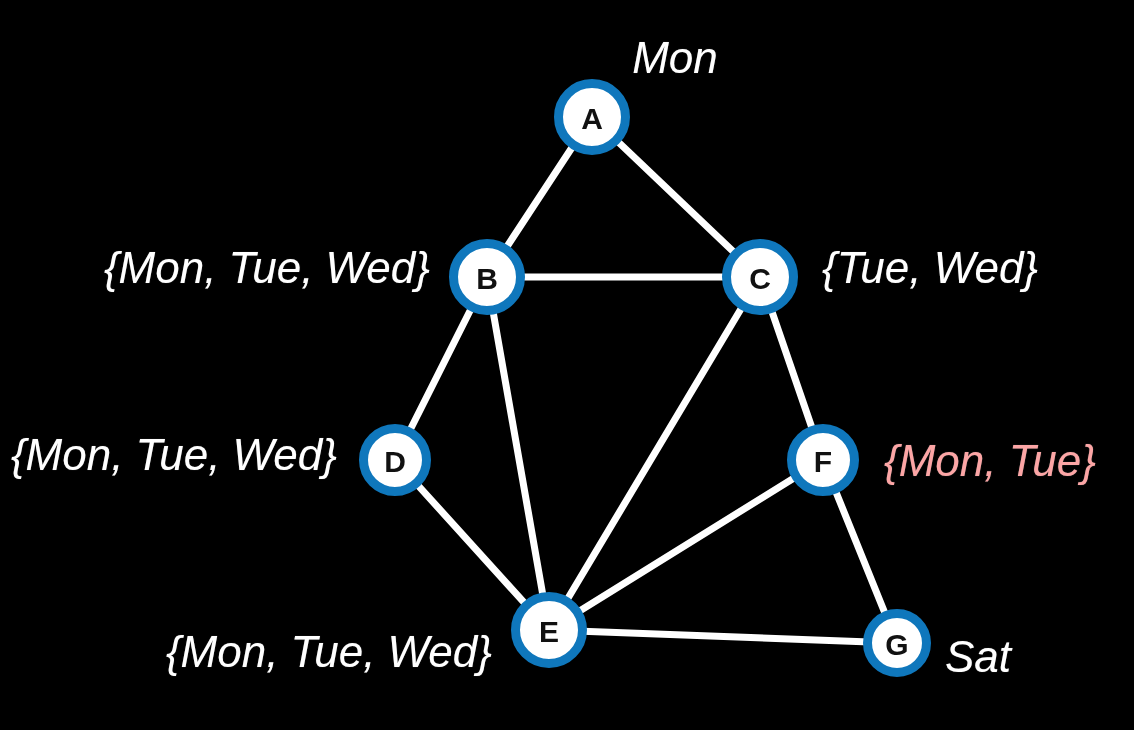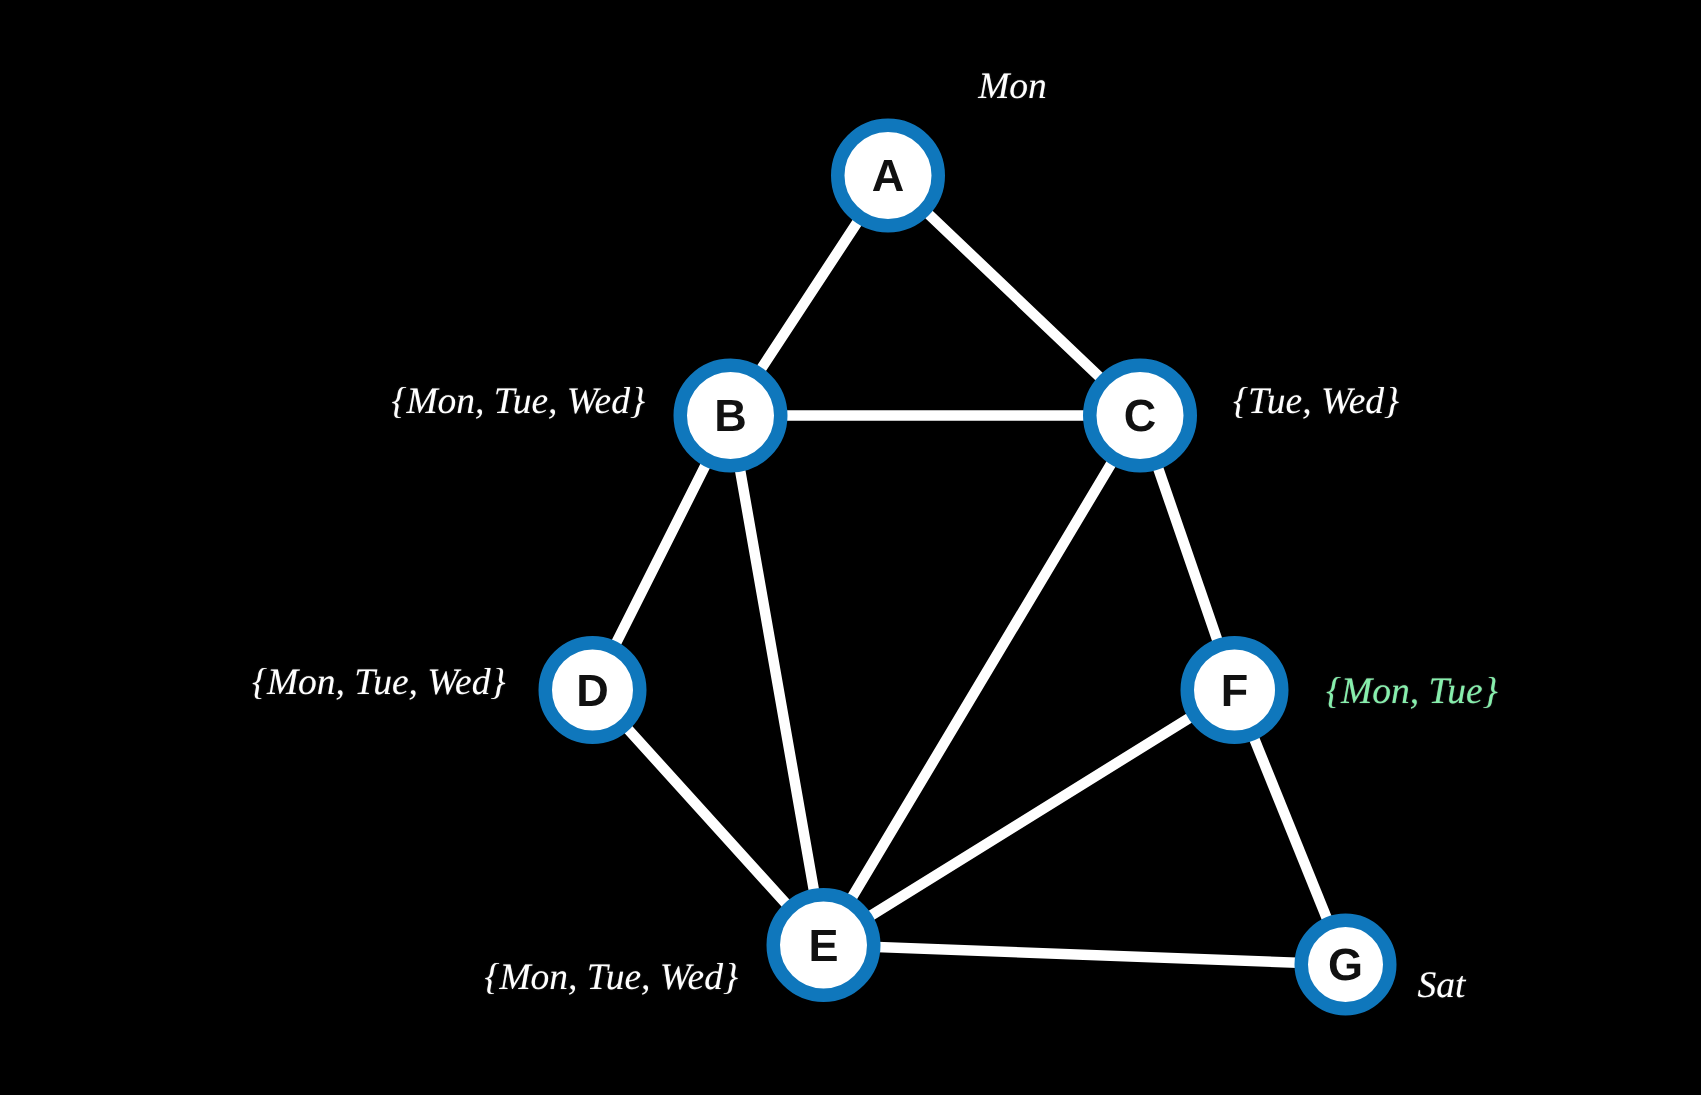--- a/index.html
+++ b/index.html
@@ -43,23 +43,23 @@
     font-family: "Liberation Sans", "DejaVu Sans", sans-serif;
     font-weight: bold;
     font-size: 30px;
     text-anchor: middle;
     dominant-baseline: central;
     letter-spacing: 0px;
   }
   .domain-label {
     position: absolute;
     color: #ffffff;
-    font-family: Liberation Serif, serif;
+    font-family: Liberation Sans, sans-serif;
     font-style: italic;
-    font-size: 25px;
+    font-size: 44px;
     line-height: 1;
     white-space: nowrap;
     text-shadow: 0 0 1px rgba(255,255,255,0.35);
   }
   .lbl-right { transform: translate(0, -50%); }
   .lbl-left  { transform: translate(-100%, -50%); }
   .lbl-center{ transform: translate(-50%, -50%); }
 </style>
 </head>
 <body>
@@ -111,17 +111,17 @@
         </g>
       </g>
   </svg>
 
   <div id="labels-layer">
       <div class="domain-label lbl-center" style="left: 675px; top: 58px; color: rgb(255, 255, 255);">Mon</div>
       <div class="domain-label lbl-left" style="left: 430px; top: 268px; color: rgb(255, 255, 255);">{Mon, Tue, Wed}</div>
       <div class="domain-label lbl-right" style="left: 822px; top: 268px; color: rgb(255, 255, 255); text-align: right;">{Tue, Wed}</div>
       <div class="domain-label lbl-left" style="left: 337px; top: 455px; color: rgb(255, 255, 255);">{Mon, Tue, Wed}</div>
       <div class="domain-label lbl-left" style="left: 492px; top: 652px; color: rgb(255, 255, 255);">{Mon, Tue, Wed}</div>
-      <div class="domain-label lbl-right" style="left: 884px; top: 461px; color: #86efac;">{Mon, Tue}</div>
+      <div class="domain-label lbl-right" style="left: 884px; top: 461px; color: #fca5a5;">{Mon, Tue}</div>
       <div class="domain-label lbl-right" style="left: 945px; top: 657px; color: rgb(255, 255, 255);">Sat</div>
     </div>
 
 </div>
 
 </body></html>

